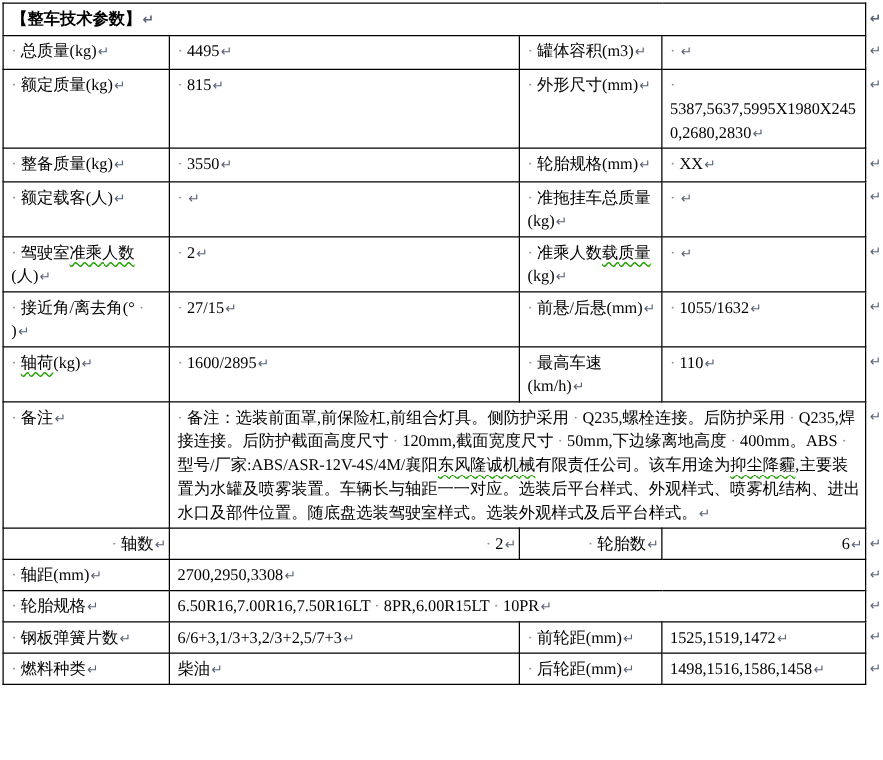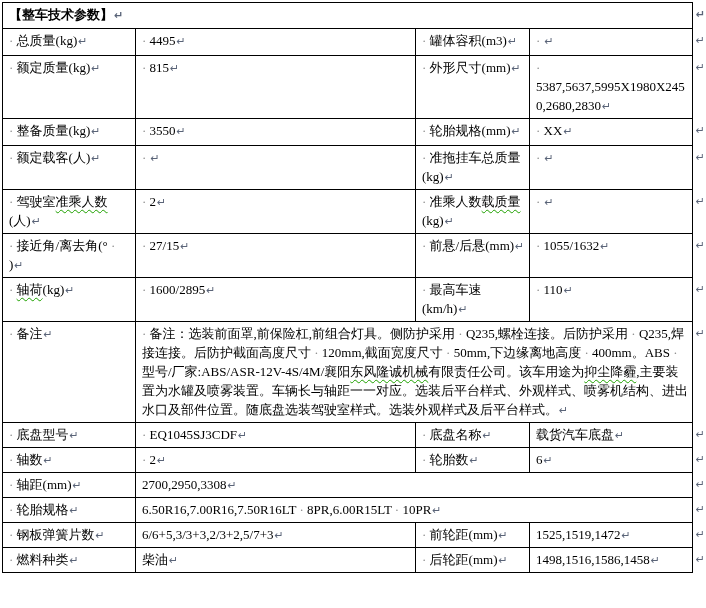--- a/index.html
+++ b/index.html
@@ -97,43 +97,37 @@
         <tr style="height: 25px;">
           <td><span class="space-mark">· </span><span class="wavy-green">轴荷</span><span>(kg)</span><span class="pilcrow">↵</span></td>
           <td><span class="space-mark">· </span><span>1600/2895</span><span class="pilcrow">↵</span></td>
           <td><span class="space-mark">· </span><span>最高车速(km/h)</span><span class="pilcrow">↵</span></td>
           <td><span class="space-mark">· </span><span>110</span><span class="pilcrow">↵</span><span class="eor">↵</span></td>
         </tr>
         <tr style="height: 96px;">
           <td><span class="space-mark">· </span><span>备注</span><span class="pilcrow">↵</span></td>
           <td colspan="3"><span class="space-mark">· </span><span>备注：选装前面罩,前保险杠,前组合灯具。侧防护采用<span class="space-mark"> · </span>Q235,螺栓连接。后防护采用<span class="space-mark"> · </span>Q235,焊接连接。后防护截面高度尺寸<span class="space-mark"> · </span>120mm,截面宽度尺寸<span class="space-mark"> · </span>50mm,下边缘离地高度<span class="space-mark"> · </span>400mm。ABS<span class="space-mark"> · </span>型号/厂家:ABS/ASR-12V-4S/4M/襄阳</span><span class="wavy-green">东风隆诚机械</span><span>有限责任公司。该车用途为</span><span class="wavy-green">抑尘降霾</span><span>,主要装置为水罐及喷雾装置。车辆长与轴距一一对应。选装后平台样式、外观样式、喷雾机结构、进出水口及部件位置。随底盘选装驾驶室样式。选装外观样式及后平台样式。</span><span class="pilcrow">↵</span><span class="eor">↵</span></td>
         </tr>
-        <tr style="height: 23px;">
-          <td><span class="space-mark">· </span><span>底盘型号</span><span class="pilcrow">↵</span></td>
-          <td><span class="space-mark">· </span><span>EQ1045SJ3CDF</span><span class="pilcrow">↵</span></td>
-          <td><span class="space-mark">· </span><span>底盘名称</span><span class="pilcrow">↵</span></td>
-          <td><span>载货汽车底盘</span><span class="pilcrow">↵</span><span class="eor">↵</span></td>
-        </tr>
-        <tr style="height: 23px;">
+        <tr style="height: 23px; text-align: right;">
           <td><span class="space-mark">· </span><span>轴数</span><span class="pilcrow">↵</span></td>
           <td><span class="space-mark">· </span><span>2</span><span class="pilcrow">↵</span></td>
           <td><span class="space-mark">· </span><span>轮胎数</span><span class="pilcrow">↵</span></td>
           <td><span>6</span><span class="pilcrow">↵</span><span class="eor">↵</span></td>
         </tr>
         <tr style="height: 23px;">
           <td><span class="space-mark">· </span><span>轴距(mm)</span><span class="pilcrow">↵</span></td>
           <td colspan="3"><span>2700,2950,3308</span><span class="pilcrow">↵</span><span class="eor">↵</span></td>
         </tr>
         <tr style="height: 23px;">
           <td><span class="space-mark">· </span><span>轮胎规格</span><span class="pilcrow">↵</span></td>
           <td colspan="3"><span>6.50R16,7.00R16,7.50R16LT<span class="space-mark"> · </span>8PR,6.00R15LT<span class="space-mark"> · </span>10PR</span><span class="pilcrow">↵</span><span class="eor">↵</span></td>
         </tr>
         <tr style="height: 23px;">
           <td><span class="space-mark">· </span><span>钢板弹簧片数</span><span class="pilcrow">↵</span></td>
-          <td><span>6/6+5,3/3+3,2/3+2,5/7+3</span><span class="pilcrow">↵</span></td>
+          <td><span>6/6+3,1/3+3,2/3+2,5/7+3</span><span class="pilcrow">↵</span></td>
           <td><span class="space-mark">· </span><span>前轮距(mm)</span><span class="pilcrow">↵</span></td>
           <td><span>1525,1519,1472</span><span class="pilcrow">↵</span><span class="eor">↵</span></td>
         </tr>
         <tr style="height: 23px;">
           <td><span class="space-mark">· </span><span>燃料种类</span><span class="pilcrow">↵</span></td>
           <td><span>柴油</span><span class="pilcrow">↵</span></td>
           <td><span class="space-mark">· </span><span>后轮距(mm)</span><span class="pilcrow">↵</span></td>
           <td><span>1498,1516,1586,1458</span><span class="pilcrow">↵</span><span class="eor">↵</span></td>
         </tr>
       </tbody>

